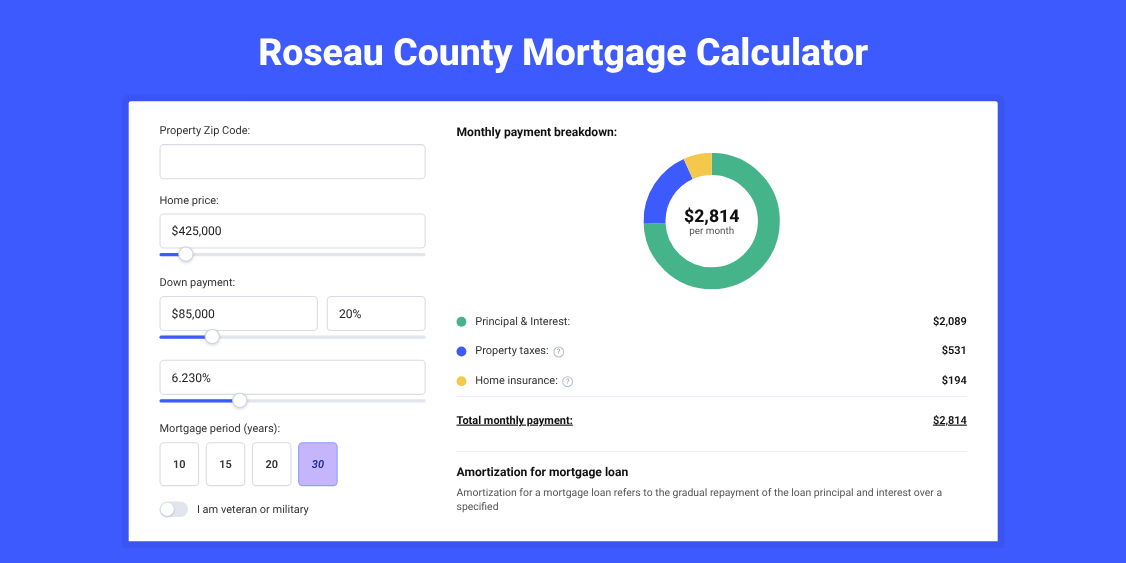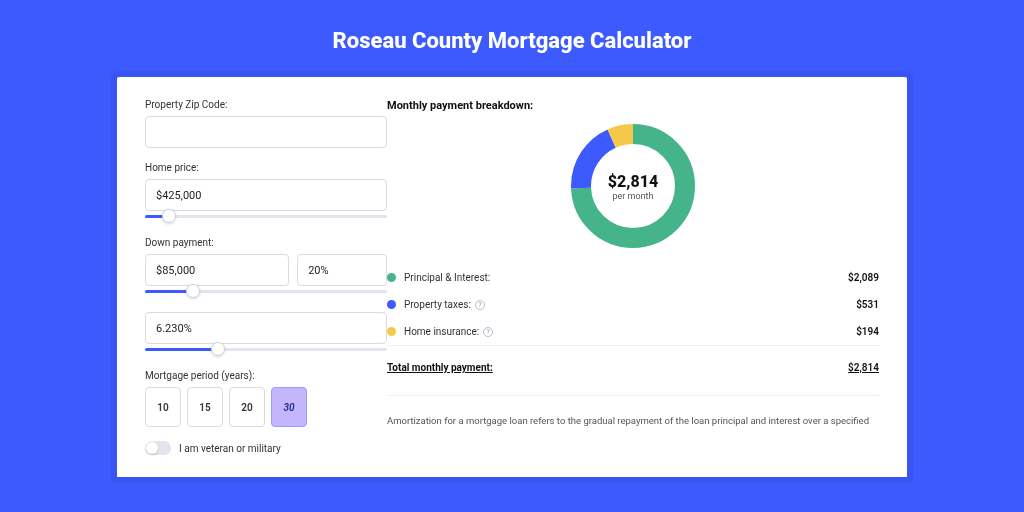--- a/index.html
+++ b/index.html
@@ -1,18 +1,18 @@
 <!DOCTYPE html>
 <html><head>
 <meta charset="utf-8">
 <style>
   *{box-sizing:border-box;margin:0;padding:0;font-family:-apple-system,BlinkMacSystemFont,"Segoe UI",Roboto,Arial,sans-serif;}
   body{background:#3d5afe;width:1024px;height:512px;overflow:hidden;}
-  .hero-title{color:#fff;font-size:22px;font-weight:800;text-align:center;padding:28px 0 24px;}
-  .card{background:#fff;margin:0 auto;width:790px;height:400px;border-radius:2px 2px 0 0;padding:22px 28px 0;display:flex;box-shadow:0 0 0 6px rgba(0,0,40,.06);}
+  .hero-title{color:#fff;font-size:34px;font-weight:800;text-align:center;padding:28px 0 24px;}
+  .card{background:#fff;margin:0 auto;width:790px;height:400px;border-radius:2px 2px 0 0;padding:22px 28px 0;display:flex;gap:28px;box-shadow:0 0 0 6px rgba(0,0,40,.06);}
   .left{width:242px;flex:0 0 242px;}
   .right{flex:1;min-width:0;}
   .field-label{font-size:10px;color:#333;margin-bottom:6px;display:block;}
   .text-input{width:100%;height:32px;border:1px solid #d9dce3;border-radius:4px;padding:0 10px;font-size:11px;color:#222;background:#fff;}
   .text-input::placeholder{color:#888;}
   .input-row{display:flex;gap:8px;}
   .input-row .text-input:first-child{flex:1.8;}
   .input-row .text-input:last-child{flex:1;}
   .slider-wrap{position:relative;height:14px;margin-top:-2px;}
   .slider-track{position:absolute;top:6px;left:0;right:0;height:3px;background:#e2e5ee;border-radius:2px;}
@@ -137,16 +137,17 @@
           <span class="legend-label">Home insurance: <span class="info-icon">?</span></span>
           <span class="legend-val">$194</span>
         </div>
         <div class="legend-row total">
           <span class="legend-label">Total monthly payment:</span>
           <span class="legend-val">$2,814</span>
         </div>
       </div>
 
     <div class="amort">
+      <div class="section-title">Amortization for mortgage loan</div>
       <p>Amortization for a mortgage loan refers to the gradual repayment of the loan principal and interest over a specified</p>
     </div>
   </div>
 </div>
 
 </body></html>

